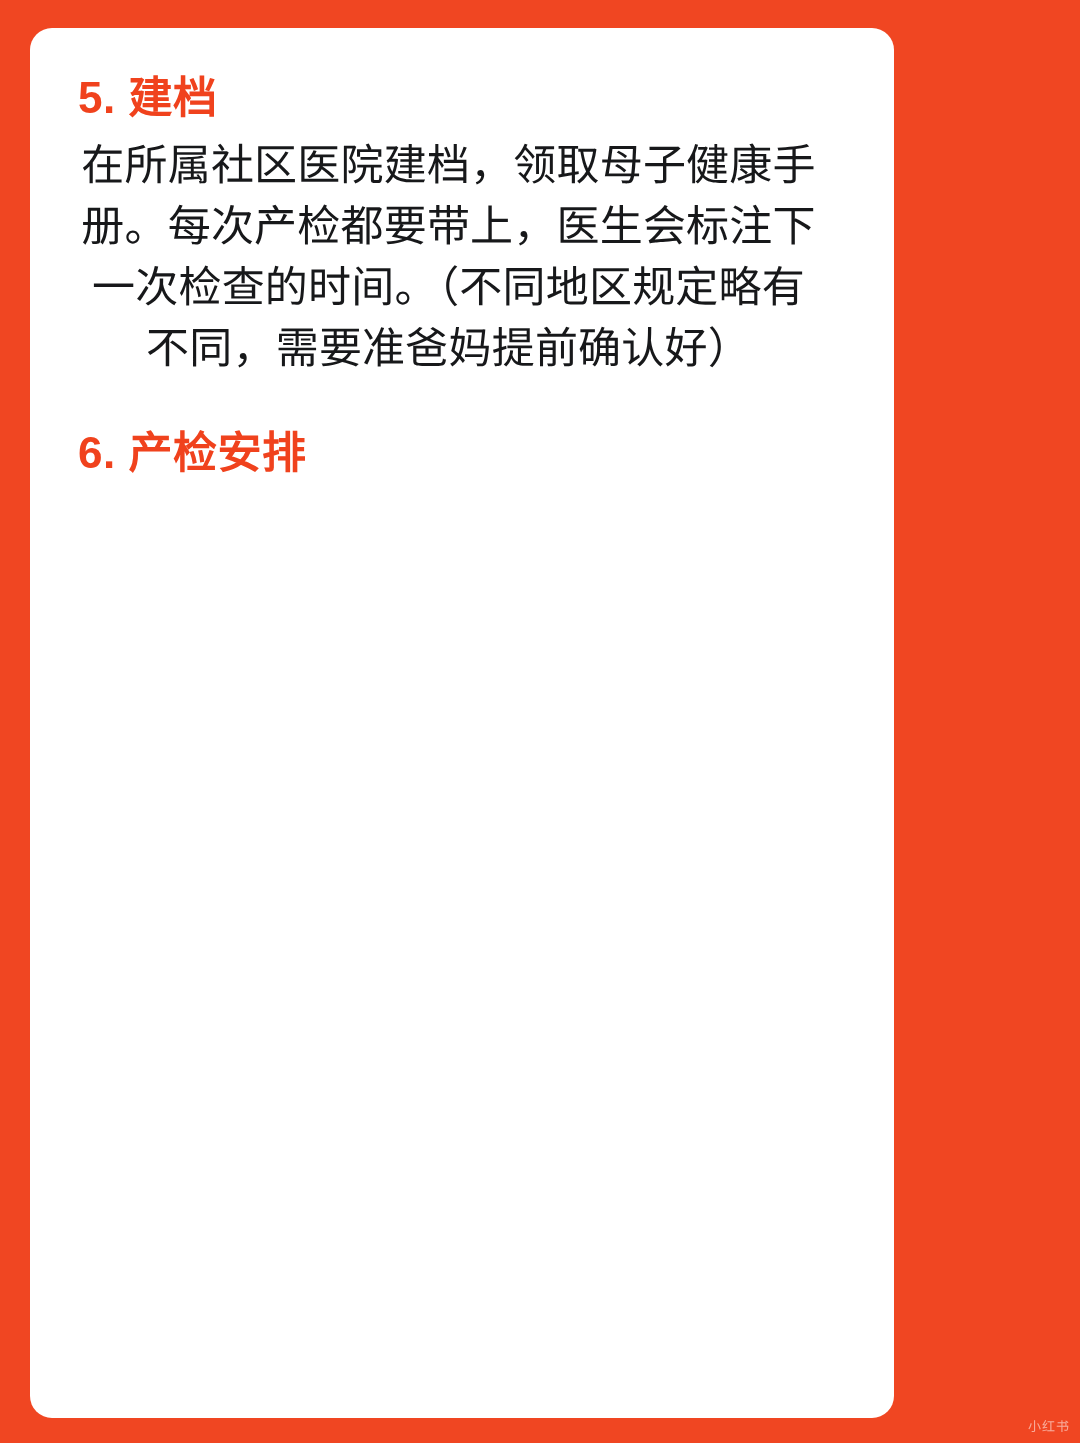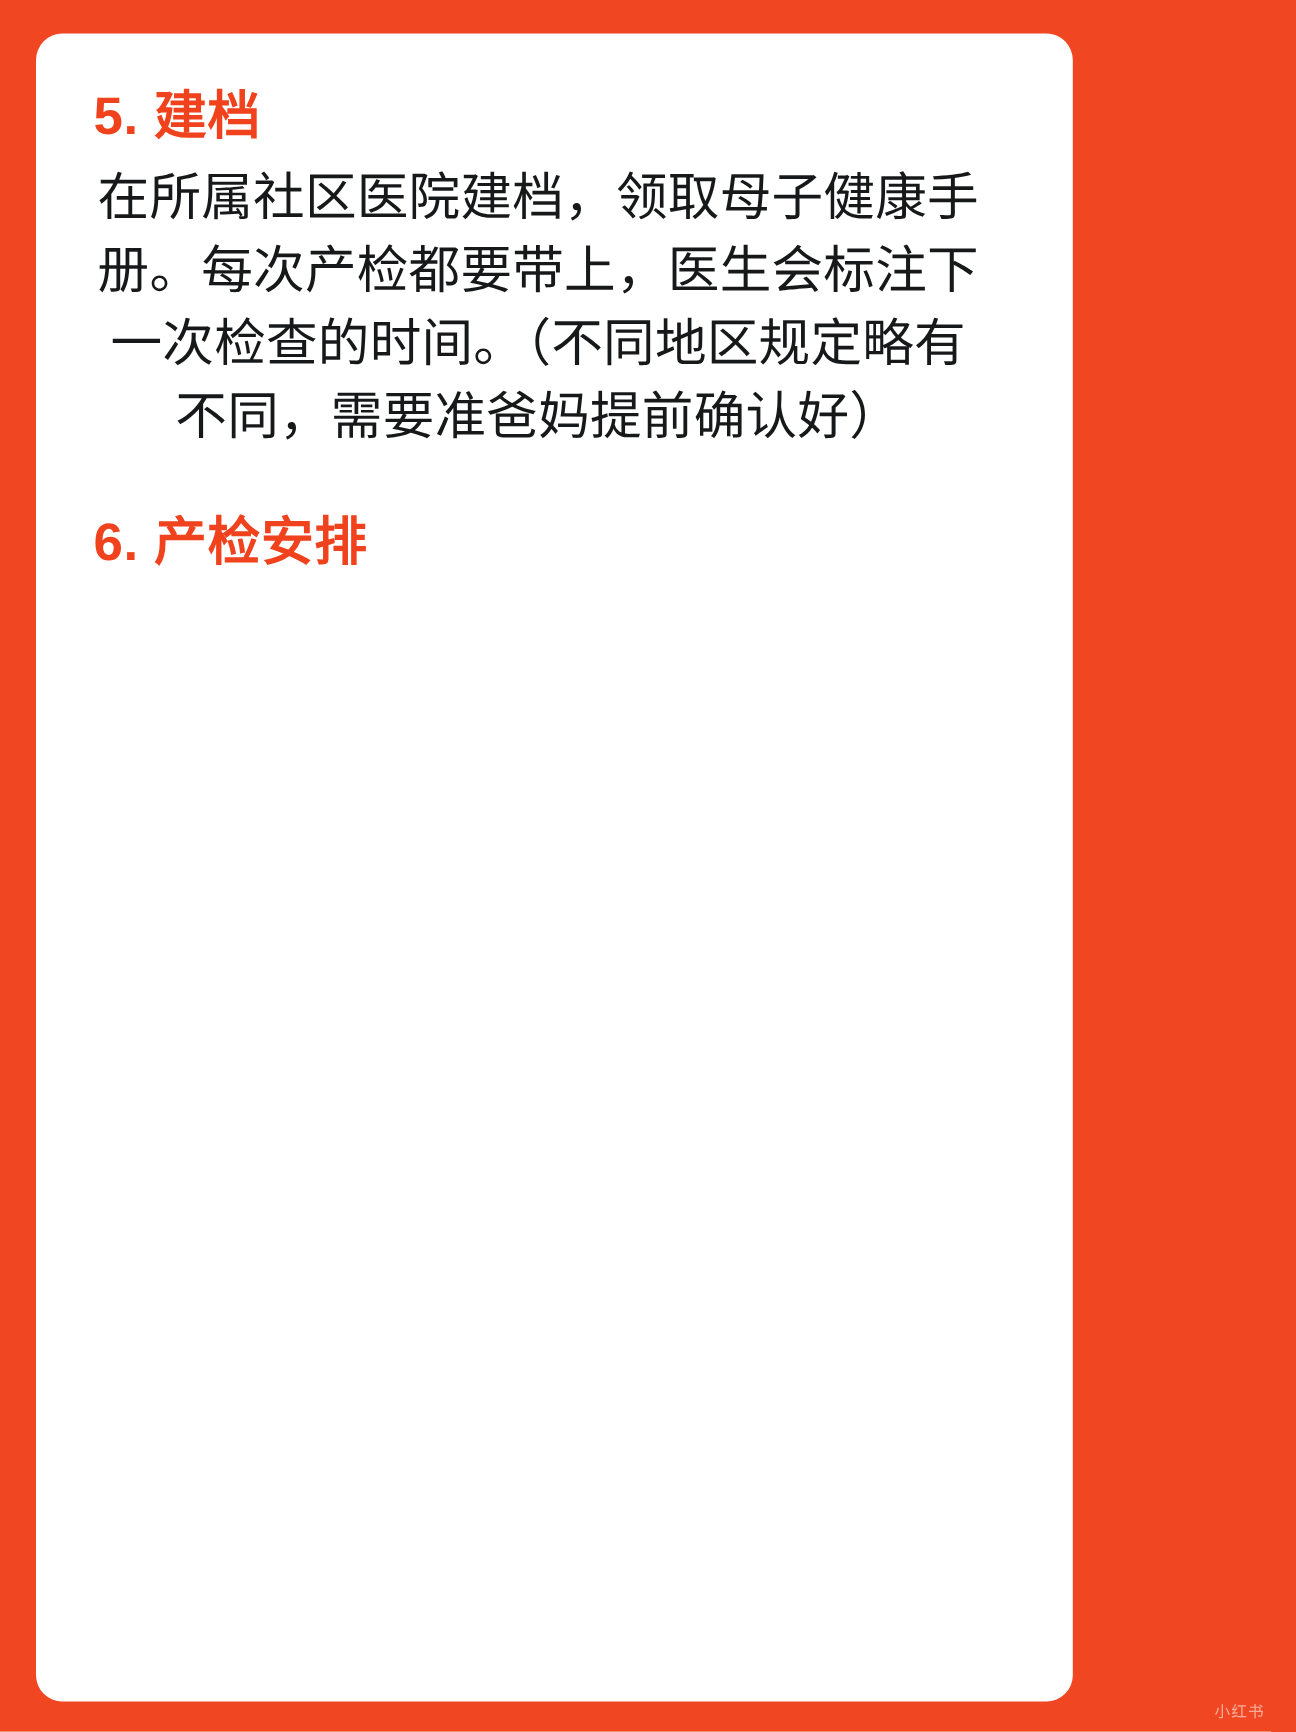--- a/index.html
+++ b/index.html
@@ -43,21 +43,21 @@
     color: #17181a;
     font-size: 43px;
     line-height: 1.42;
     margin: 0;
     letter-spacing: 0.2px;
     text-align: center;
     word-break: break-all;
   }
   .watermark {
     position: absolute;
-    right: 26px;
+    right: 10px;
     bottom: 8px;
     font-size: 13px;
     color: rgba(255, 255, 255, 0.55);
     letter-spacing: 1px;
     font-family: "Liberation Sans", "DejaVu Sans", sans-serif;
   }
 </style>
 </head>
 <body>
 

